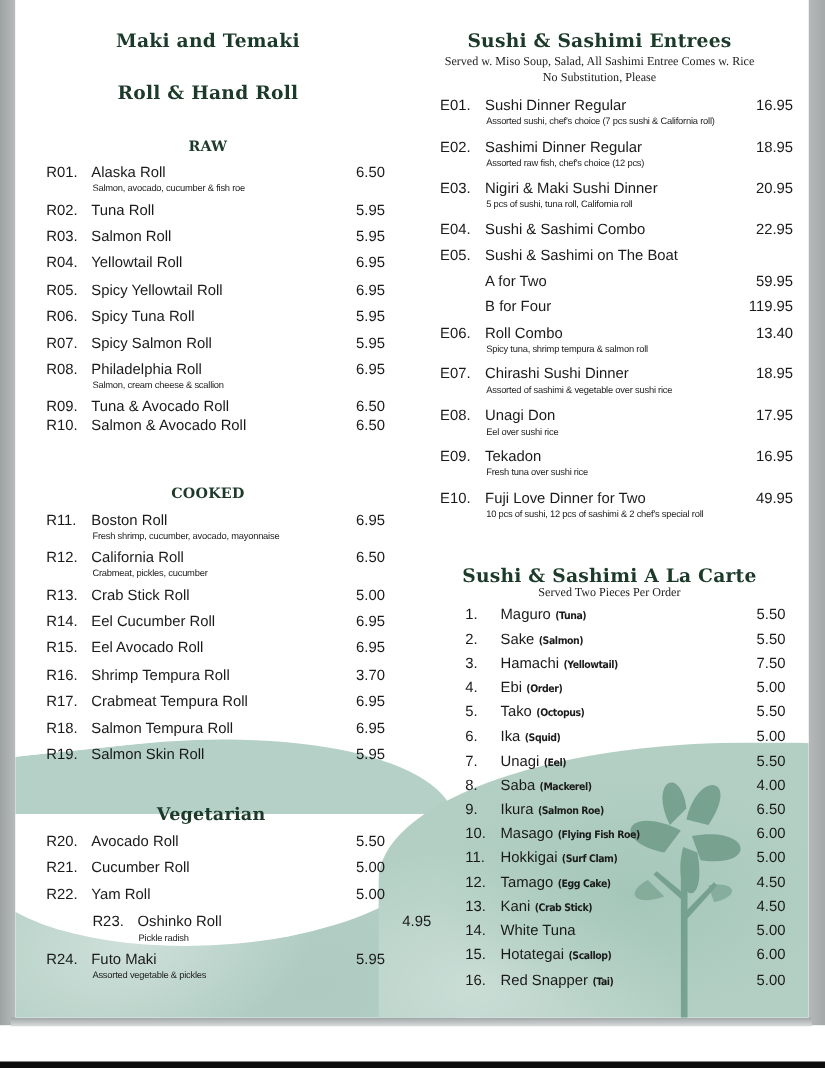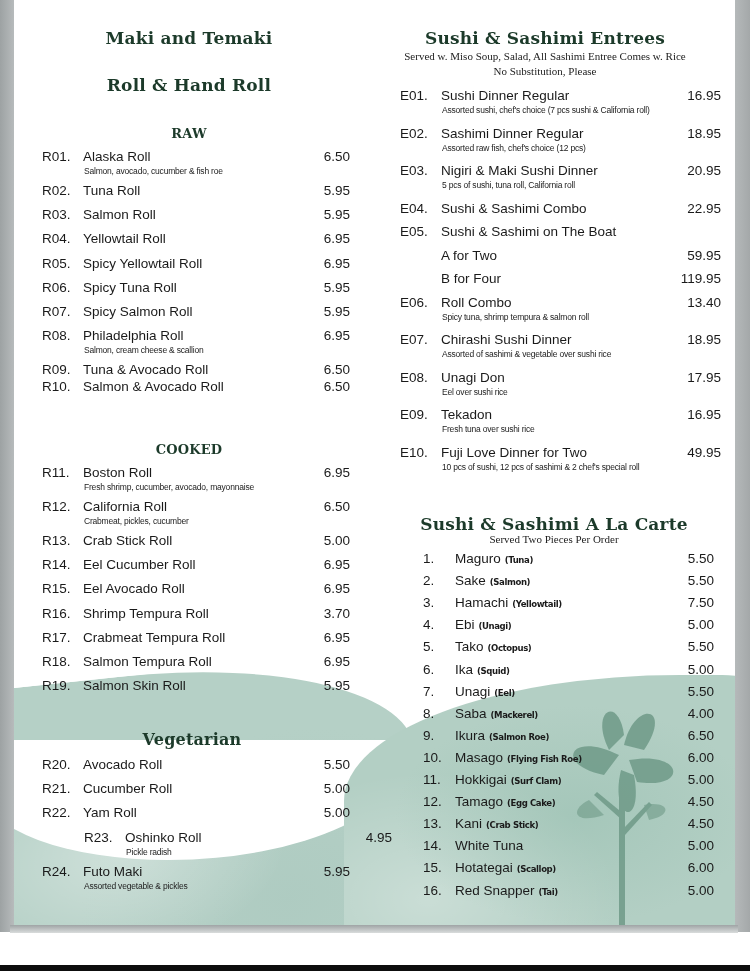--- a/index.html
+++ b/index.html
@@ -339,21 +339,21 @@
           <span class="name" style="left: 66px;"><span>Sake</span><span class="alt">(Salmon)</span></span>
           <span class="price" style="right: 21px;">5.50</span>
         </div>
         <div class="row" style="top: 595.2px;">
           <span class="code" style="left: 34px;">3.</span>
           <span class="name" style="left: 66px;"><span>Hamachi</span><span class="alt">(Yellowtail)</span></span>
           <span class="price" style="right: 21px;">7.50</span>
         </div>
         <div class="row" style="top: 617.3px;">
           <span class="code" style="left: 34px;">4.</span>
-          <span class="name" style="left: 66px;"><span>Ebi</span><span class="alt">(Unagi)</span></span>
+          <span class="name" style="left: 66px;"><span>Ebi</span><span class="alt">(Order)</span></span>
           <span class="price" style="right: 21px;">5.00</span>
         </div>
         <div class="row" style="top: 639.4px;">
           <span class="code" style="left: 34px;">5.</span>
           <span class="name" style="left: 66px;"><span>Tako</span><span class="alt">(Octopus)</span></span>
           <span class="price" style="right: 21px;">5.50</span>
         </div>
         <div class="row" style="top: 661.5px;">
           <span class="code" style="left: 34px;">6.</span>
           <span class="name" style="left: 66px;"><span>Ika</span><span class="alt">(Squid)</span></span>

